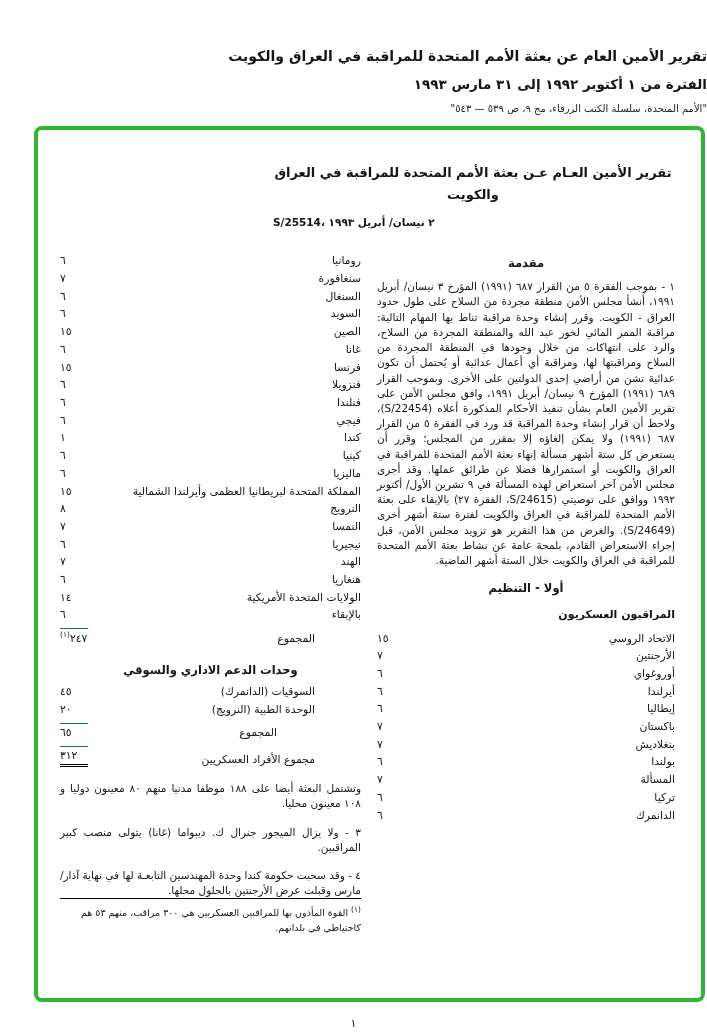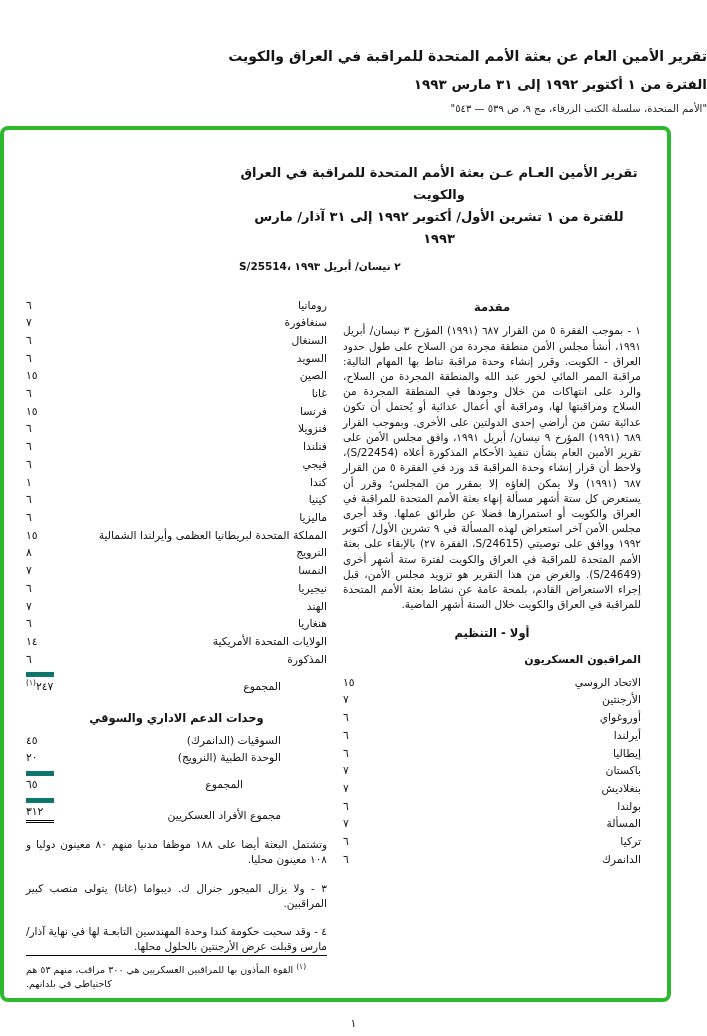--- a/index.html
+++ b/index.html
@@ -12,21 +12,21 @@
   }
 
   
   .top-header { text-align: right; padding-top: 48px; }
   .h-line1 { font-weight: bold; font-size: 14px; }
   .h-line2 { font-weight: bold; font-size: 13.5px; margin-top: 12px; }
   .h-source { font-size: 10px; margin-top: 11px; color: #222; }
 
   
   .green-box {
-    position: absolute; left: 0; top: 126px; width: 671px; height: 876px;
+    position: absolute; left: 34px; top: 126px; width: 671px; height: 876px;
     border: 4px solid var(--frame-green, #2db82d); border-radius: 8px;
     background: #fff; padding: 32px 26px 16px 22px; overflow: hidden;
   }
 
   .doc-head { text-align: right; }
   .doc-title {
     font-weight: bold; font-size: 13px; line-height: 1.7; text-align: center;
     width: 400px; margin-left: auto; margin-right: 2px;
   }
   .doc-ref {
@@ -47,33 +47,33 @@
   .subheading { font-weight: bold; font-size: 11px; margin: 13px 0 8px; text-align: right; }
 
   .row {
     display: flex; justify-content: space-between; align-items: flex-end;
     font-size: 10.8px; line-height: 1.42; padding: 1.2px 0;
   }
   .row .name { text-align: right; padding-left: 8px; }
   .row .num { min-width: 28px; text-align: left; white-space: nowrap; }
 
   .total-row { margin-top: 3px; }
-  .sum { border-top: 5px solid #0f766e; padding-top: 1px; }
+  .sum { border-top: 1px solid #0f766e; padding-top: 1px; }
   .sum sup { font-size: 7.5px; }
   .grand { border-bottom: 3px double #000; padding-bottom: 1px; }
 
   .support { margin-top: 12px; }
   .support .heading { margin-bottom: 6px; }
   .indent1 .name { padding-right: 46px; }
   .indent2 .name { padding-right: 84px; }
   .grand-row { margin-top: 3px; }
 
   .footnote {
     margin-top: auto; border-top: 1px solid #000; padding-top: 5px;
-    font-size: 9.5px; line-height: 1.5; text-align: left;
+    font-size: 9.5px; line-height: 1.5; text-align: right;
   }
   .footnote sup { font-size: 7.5px; margin-left: 3px; }
 
   .page-number {
     position: absolute; bottom: 6px; left: 0; right: 0;
     text-align: center; font-size: 11px;
   }
 </style>
 </head>
 <body>
@@ -83,21 +83,20 @@
   <header class="top-header" dir="rtl">
     <div class="h-line1">تقرير الأمين العام عن بعثة الأمم المتحدة للمراقبة في العراق والكويت</div>
     <div class="h-line2">الفترة من ١ أكتوبر ١٩٩٢ إلى ٣١ مارس ١٩٩٣</div>
     <div class="h-source">"الأمم المتحدة، سلسلة الكتب الزرقاء، مج ٩، ص ٥٣٩ — ٥٤٣"</div>
   </header>
 
   <section class="green-box">
 
     <div class="doc-head" dir="rtl">
       <div class="doc-title">تقرير الأمين العـام عـن بعثة الأمم المتحدة للمراقبة في العراق والكويت</div>
-      <div class="doc-title">للفترة من ١ تشرين الأول/ أكتوبر ١٩٩٢ إلى ٣١ آذار/ مارس ١٩٩٣</div>
       <div class="doc-ref">
         <span>S/25514،</span>
         <span dir="rtl">٢ نيسان/ أبريل ١٩٩٣</span>
       </div>
     </div>
 
     <div class="columns" dir="rtl">
 
       <div class="col-first">
         <div class="heading center">مقدمة</div>
@@ -260,21 +259,21 @@
               <span class="name">هنغاريا</span>
               <span class="num">٦</span>
             </div>
 
             <div class="row">
               <span class="name">الولايات المتحدة الأمريكية</span>
               <span class="num">١٤</span>
             </div>
 
             <div class="row">
-              <span class="name">المذكورة</span>
+              <span class="name">بالإبقاء</span>
               <span class="num">٦</span>
             </div>
           </div>
 
         <div class="row total-row indent1">
           <span class="name">المجموع</span>
           <span class="num sum"><span>٢٤٧</span><sup>(١)</sup></span>
         </div>
 
         <div class="support">

